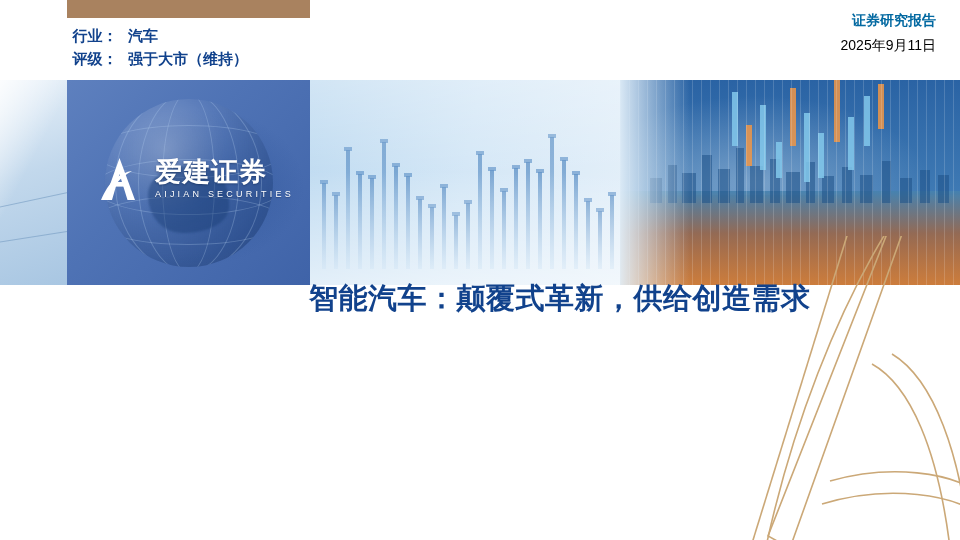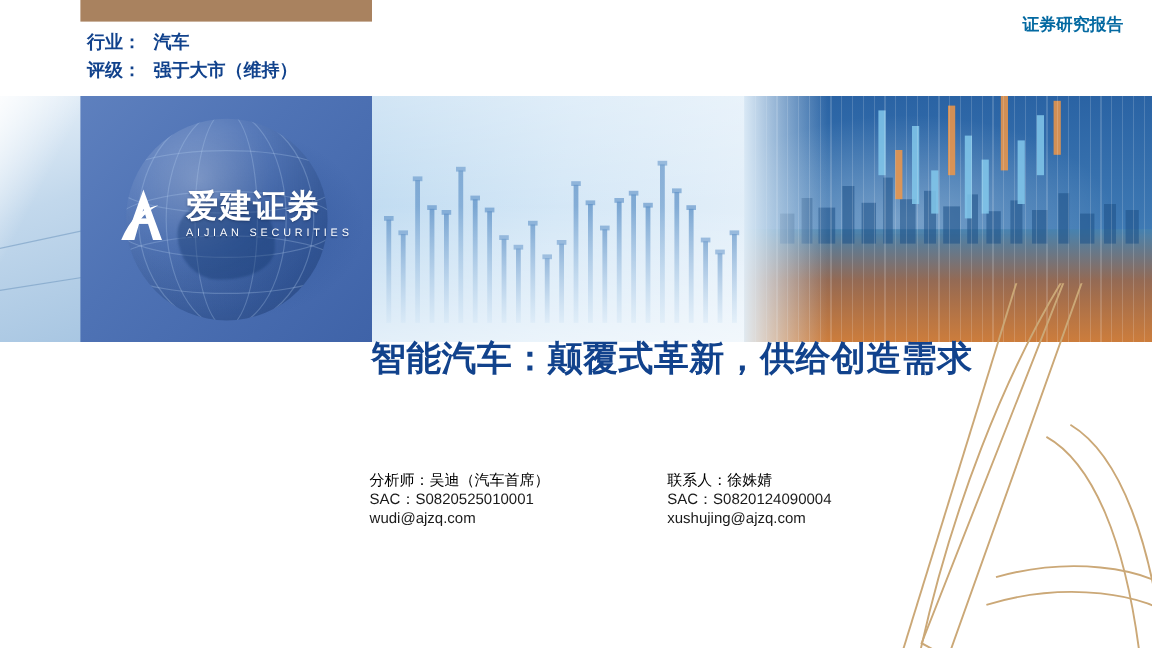--- a/index.html
+++ b/index.html
@@ -311,20 +311,21 @@
       <span class="meta-value">汽车</span>
     </div>
     <div class="meta-row">
       <span class="meta-label">评级：</span>
       <span class="meta-value">强于大市（维持）</span>
     </div>
   </div>
 
   <div class="header-right">
     <div class="report-kind">证券研究报告</div>
+    <div class="report-date">2025年9月11日</div>
   </div>
 
   <div class="banner">
 
     <div class="banner-left-photo"></div>
 
     <div class="banner-logo-panel">
       <div class="globe">
         <span class="lat a"></span>
           <span class="lat b"></span>
@@ -426,26 +427,14 @@
       <path d="M250 -10 L128 300 L150 312 L262 -2 Z"></path>
       <path d="M232 128 C268 148 300 210 312 330"></path>
       <path d="M252 118 C292 142 322 214 332 330"></path>
       <path d="M190 245 C250 228 312 236 340 258"></path>
       <path d="M182 268 C248 248 316 258 344 282"></path>
     </g>
   </svg>
 
   <div class="title-main">智能汽车：颠覆式革新，供给创造需求</div>
 
-  <div class="contacts">
-    <div class="contact-col">
-      <div class="contact-name">分析师：吴迪（汽车首席）</div>
-      <div class="contact-sac">SAC：S0820525010001</div>
-      <div class="contact-mail">wudi@ajzq.com</div>
-    </div>
-    <div class="contact-col">
-      <div class="contact-name">联系人：徐姝婧</div>
-      <div class="contact-sac">SAC：S0820124090004</div>
-      <div class="contact-mail">xushujing@ajzq.com</div>
-    </div>
-  </div>
 
 </div>
 
 </body></html>

